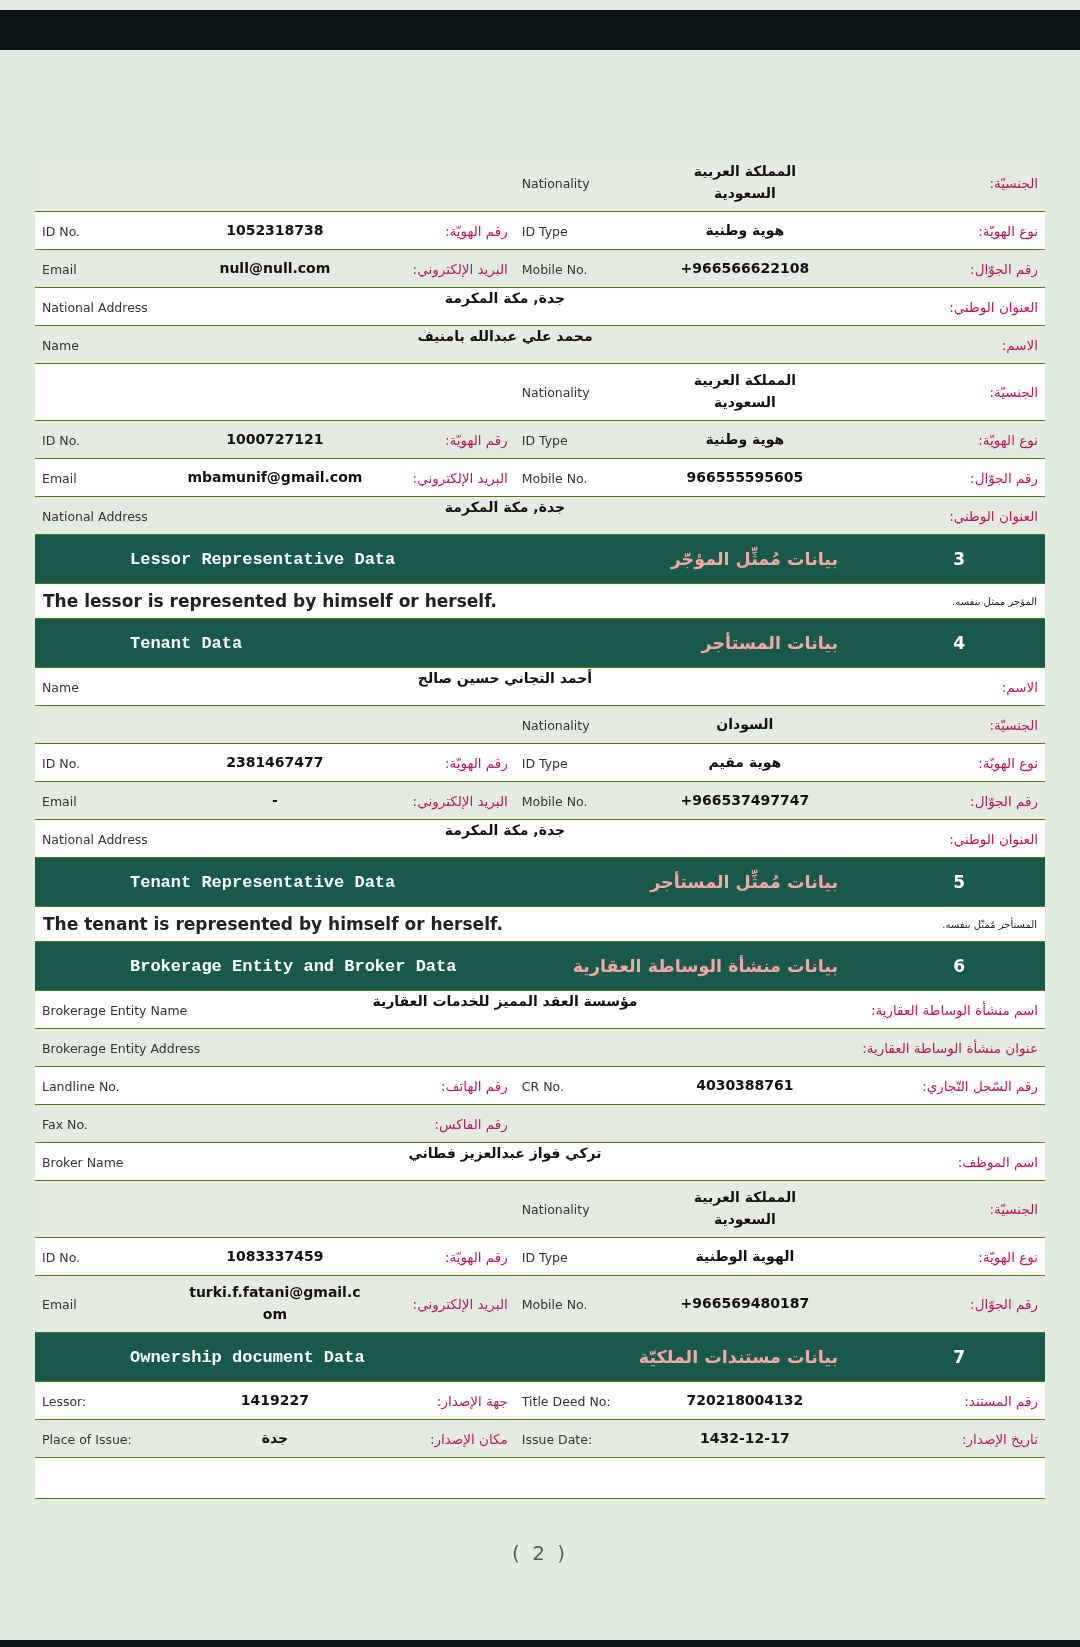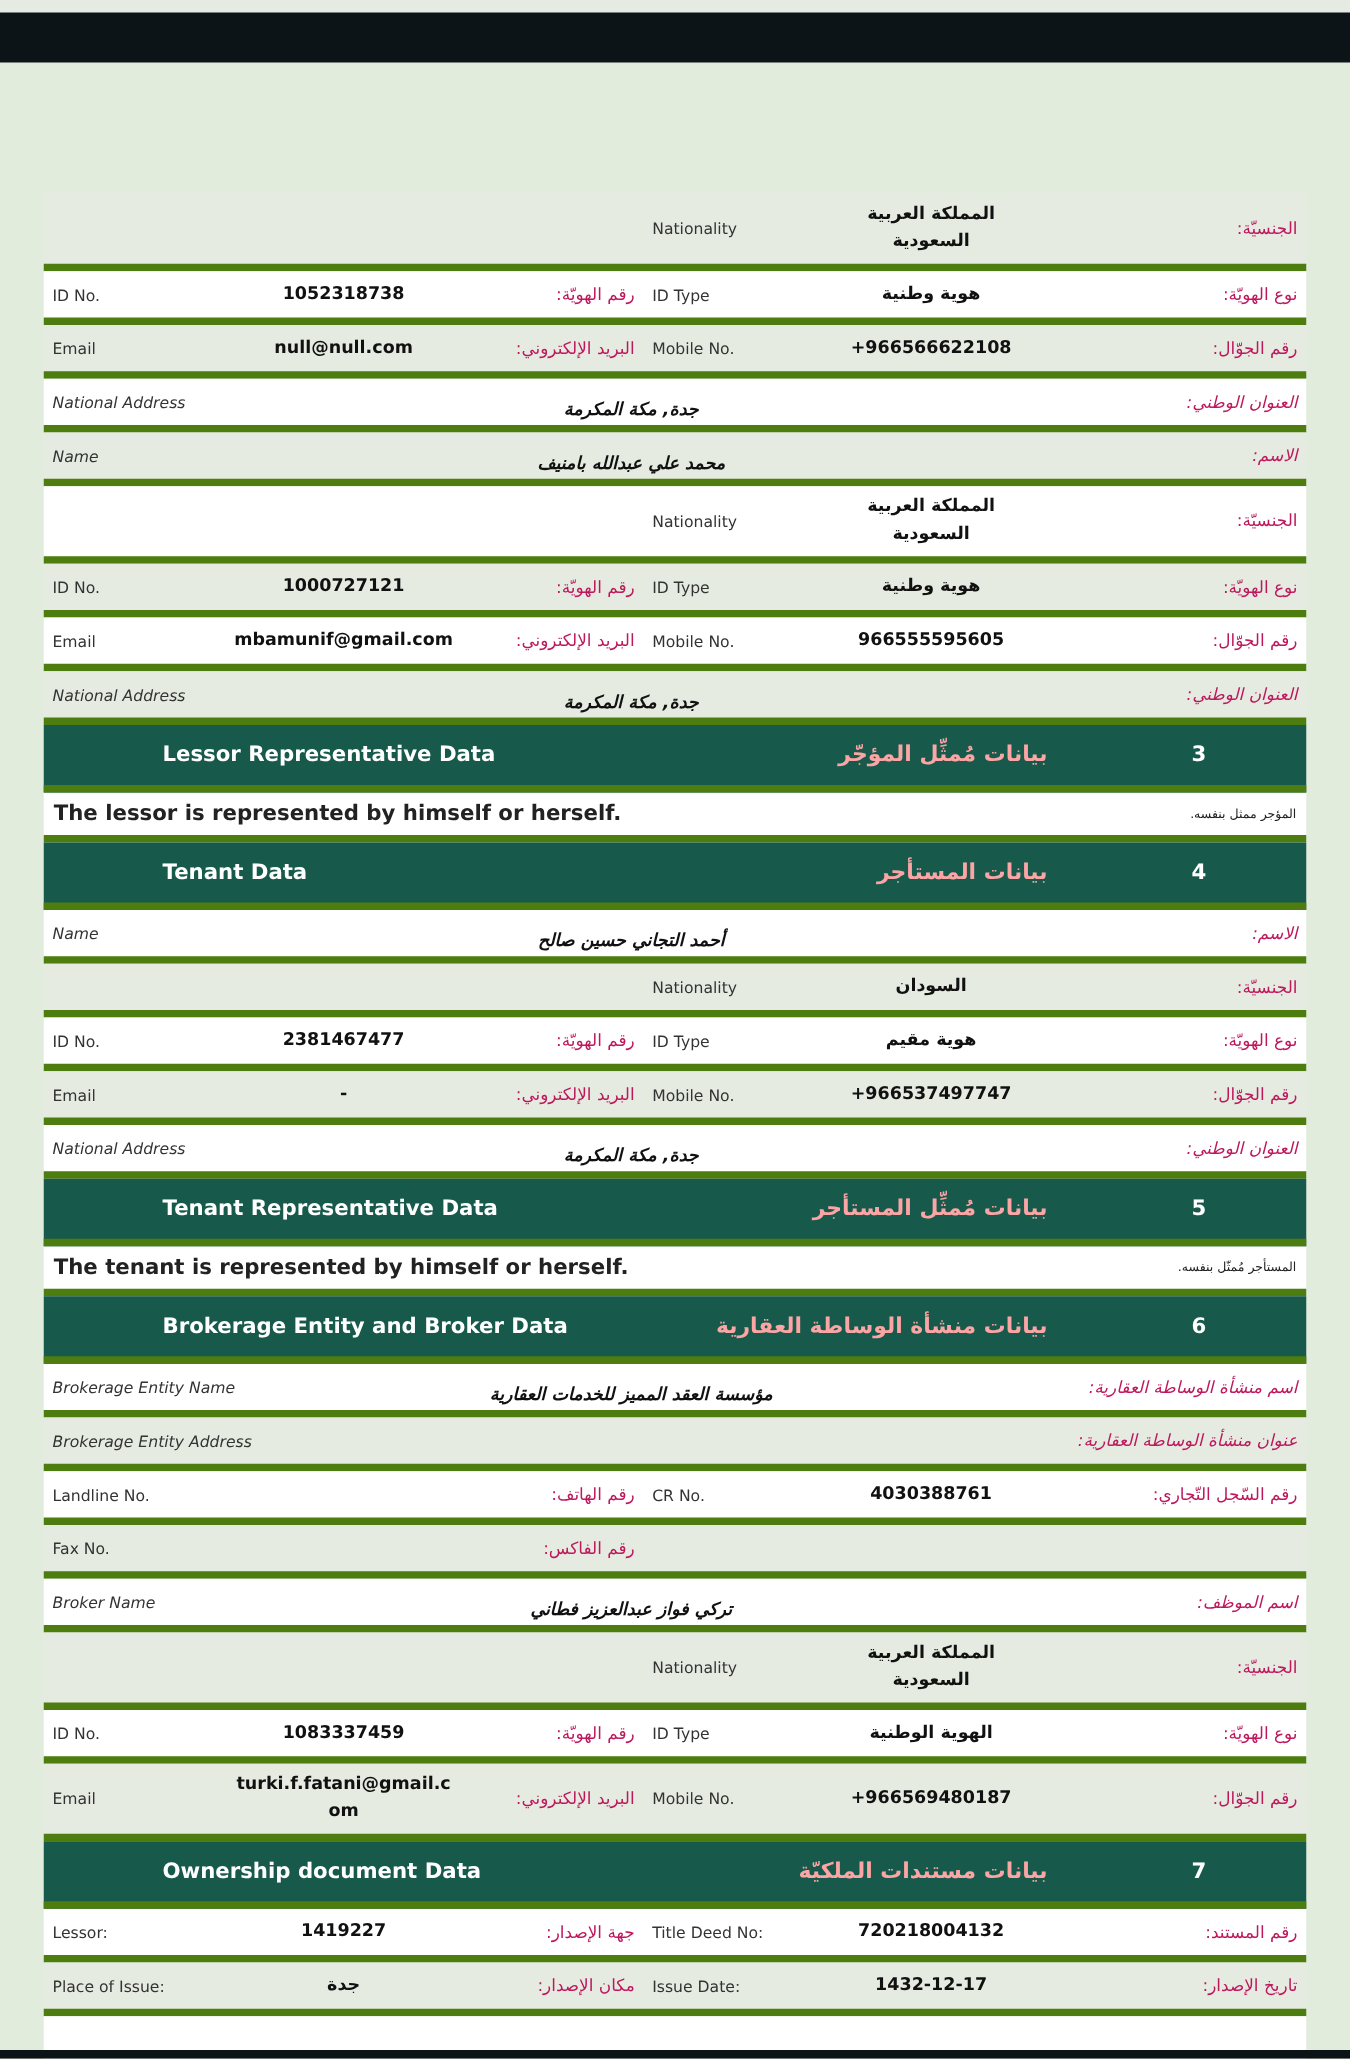--- a/index.html
+++ b/index.html
@@ -14,21 +14,21 @@
   .sheet{margin:105px 35px 0 35px;width:1010px;}
 
   
   .row{display:flex;background:#ffffff;min-height:37px;align-items:stretch;}
   .row.alt{background:#e6ebe2;}
   .row.tall{min-height:56px;}
   .row.empty-row{min-height:40px;}
   .half{position:relative;display:flex;align-items:center;justify-content:center;}
   .half.left{flex:0 0 47.5%;}
   .half.right{flex:0 0 52.5%;}
-  .full{position:relative;flex:1;display:flex;align-items:flex-end;justify-content:center;font-style:italic;}
+  .full{position:relative;flex:1;display:flex;align-items:flex-start;justify-content:center;}
 
   .en-label{
     position:absolute;left:7px;top:50%;transform:translateY(-50%);
     font-size:12.5px;color:#333;font-weight:500;white-space:nowrap;
   }
   .ar-label{
     position:absolute;right:7px;top:50%;transform:translateY(-50%);
     font-size:13.5px;color:#be185d;direction:rtl;white-space:nowrap;
   }
   .val{
@@ -36,37 +36,37 @@
   }
   .val.ltr{direction:ltr;}
   .shift{transform:translateX(-35px);}
   .val-nat{max-width:140px;}
   .val-wrap{max-width:175px;word-break:break-all;direction:ltr;}
 
   
   .sec-header{position:relative;height:48px;background:#175a4c;}
   .sec-en{
     position:absolute;left:95px;top:50%;transform:translateY(-50%);
-    color:#fff;font-weight:700;font-size:17px;white-space:nowrap;
+    color:#fff;font-weight:700;font-size:17px;white-space:nowrap;font-family:Liberation Mono, monospace;
   }
   .sec-ar{
     position:absolute;right:207px;top:50%;transform:translateY(-50%);
     color:#fca5a5;font-weight:700;font-size:17.5px;direction:rtl;white-space:nowrap;
   }
   .sec-num{
     position:absolute;right:80px;top:50%;transform:translateY(-50%);
     color:#fff;font-weight:700;font-size:17px;
   }
 
   
   .note-row{display:flex;justify-content:space-between;align-items:center;background:#fff;min-height:34px;padding:0 8px;}
   .note-en{font-weight:700;font-size:17px;color:#222;}
   .note-ar{font-size:10px;color:#222;direction:rtl;}
 
-  .row,.note-row,.sec-header{border-bottom:6px solid #4d7c0f;}
+  .row,.note-row,.sec-header{border-bottom:1px solid #4d7c0f;}
 
   .page-num{
     margin-top:42px;text-align:center;color:#5a5a5a;
     font-size:20px;letter-spacing:3px;
   }
   .bottom-bar{position:absolute;left:0;bottom:0;width:100%;height:7px;background:#0d1418;}
 </style>
 </head>
 <body>
 

